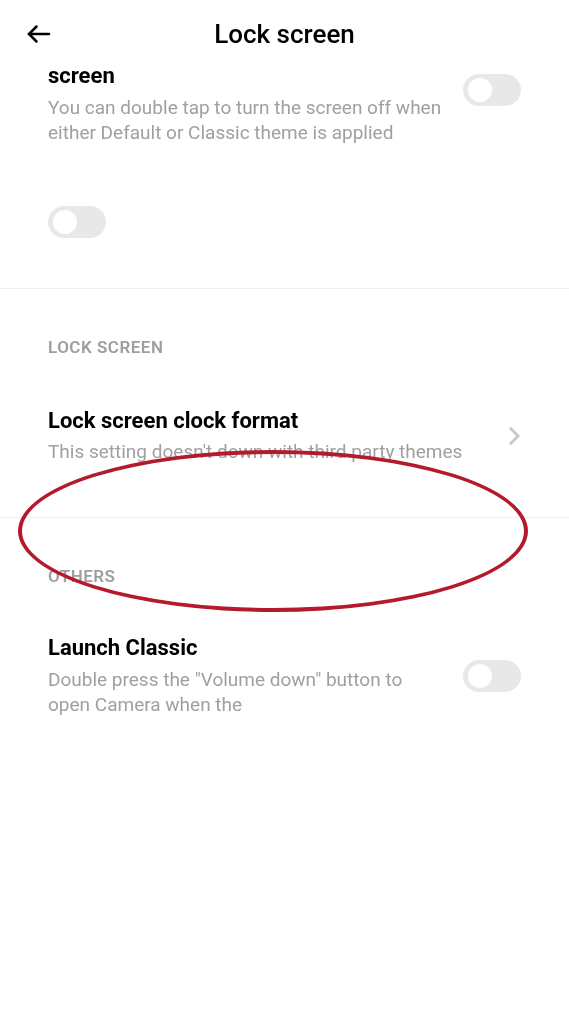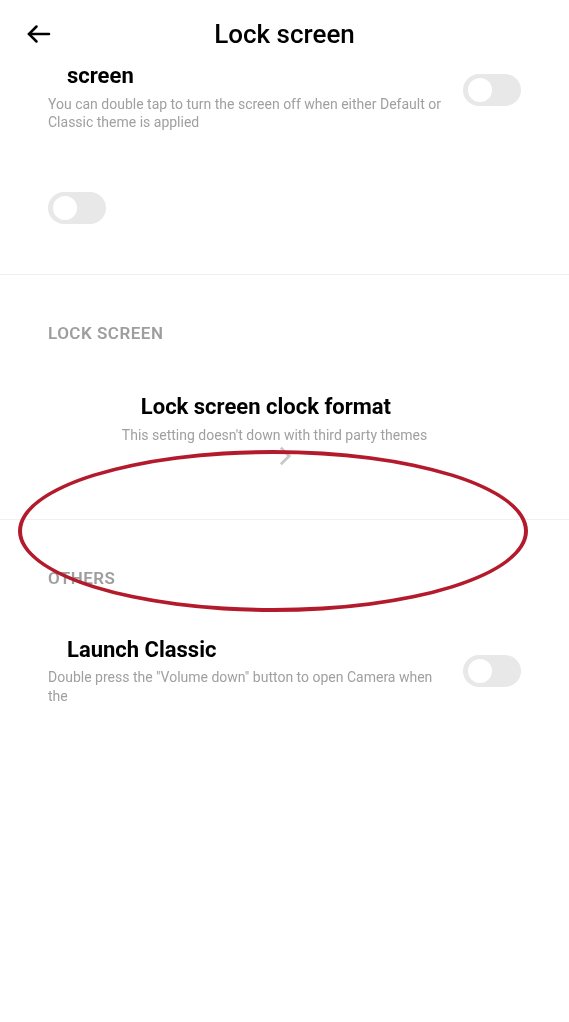--- a/index.html
+++ b/index.html
@@ -40,29 +40,28 @@
       align-items: center;
       justify-content: space-between;
       position: relative;
     }
     .item-text { flex: 1; padding-right: 20px; }
     .item-title {
       font-size: 22px;
       font-weight: 700;
       color: #000;
       line-height: 1.3;
-      margin-left: 19px;
     }
     .item-title.partial {
       color: #000;
       font-weight: 700;
       margin-top: -6px;
     }
     .item-desc {
-      font-size: 14px;
+      font-size: 19px;
       color: #a0a0a0;
       line-height: 1.35;
       margin-top: 4px;
     }
     .toggle {
       width: 58px;
       height: 32px;
       background: #e8e8e8;
       border-radius: 16px;
       position: relative;
@@ -131,21 +130,21 @@
     <div class="toggle">
       <div class="toggle-knob"></div>
     </div>
   </div>
 
   <div class="divider"></div>
 
   <div class="section-header" style="padding-top:48px; padding-bottom:10px;">LOCK SCREEN</div>
 
 
-  <div class="item" style="padding-top:40px; padding-bottom:52px;flex-direction:column;">
+  <div class="item" style="padding-top:40px; padding-bottom:52px;">
     <div class="item-text">
       <div class="item-title">Lock screen clock format</div>
       <div class="item-desc">This setting doesn't down with third party themes</div>
     </div>
     <div class="chevron">
       <svg width="14" height="22" viewBox="0 0 10 16" fill="none" stroke="#c8c8c8" stroke-width="2">
         <polyline points="2,2 8,8 2,14"></polyline>
       </svg>
     </div>
   </div>

